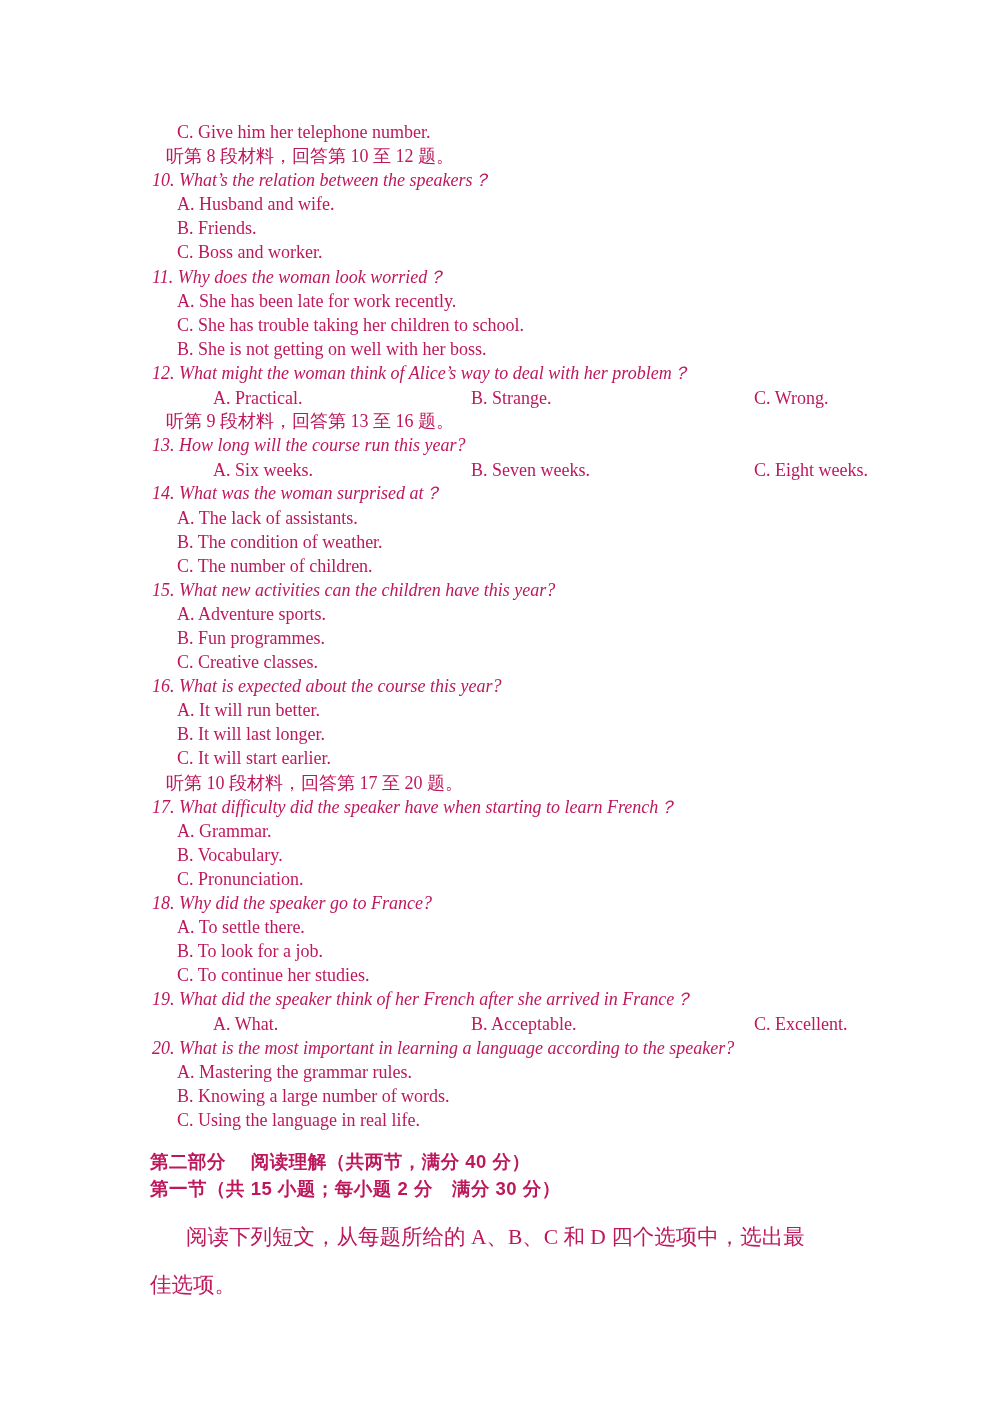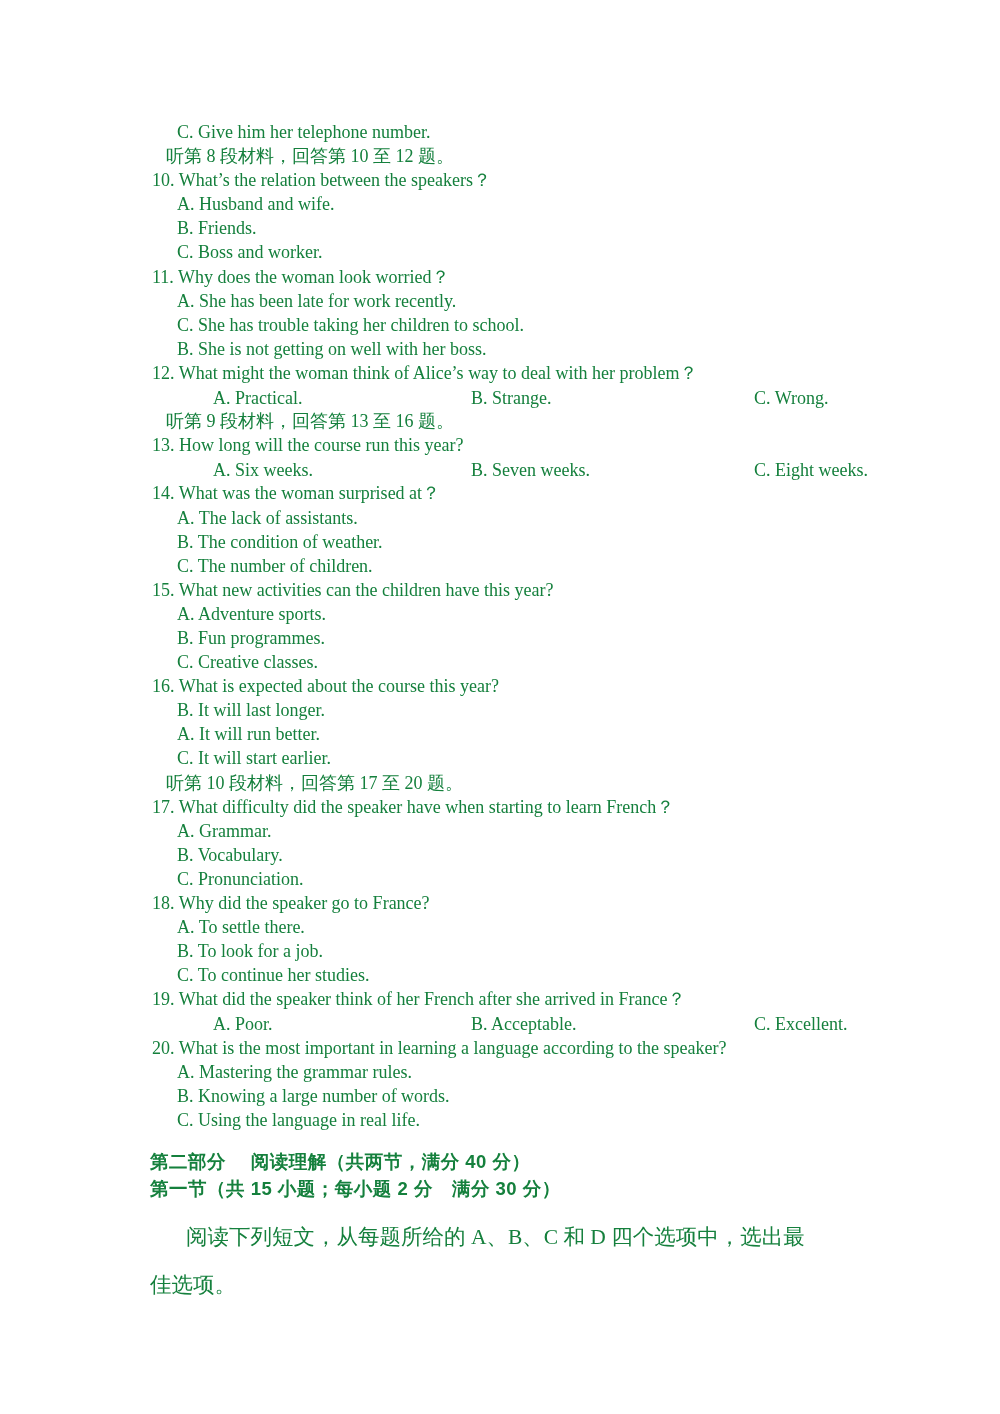--- a/index.html
+++ b/index.html
@@ -4,34 +4,34 @@
 <style>
   html, body { margin: 0; padding: 0; background: #e8e8e8; }
   .page {
     position: relative;
     width: 1000px;
     height: 1414px;
     background: #ffffff;
     margin: 0 auto;
     overflow: hidden;
     font-family: "Liberation Serif", serif;
-    color: #15803d;
+    color: #be185d;
   }
   .content {
     position: absolute;
     left: 150px;
     top: 120px;
     width: 710px;
   }
   .line {
     font-size: 18px;
     line-height: 24.1px;
     white-space: pre;
   }
-  .line.q { padding-left: 2px; }
+  .line.q { padding-left: 2px; font-style: italic; }
   .line.option { padding-left: 27px; }
   .line.cn { padding-left: 16px; }
   .line.options3 { position: relative; height: 24.1px; }
   .options3 .col { position: absolute; top: 1px; margin-left: 36px; }
   .options3 .col-a { left: 27px; }
   .options3 .col-b { left: 285px; }
   .options3 .col-c { left: 568px; }
   .line.bold {
     font-family: "Liberation Sans", sans-serif;
     font-weight: 700;
@@ -69,34 +69,34 @@
       <div class="line options3"><span class="col col-a">A. Six weeks.</span><span class="col col-b">B. Seven weeks.</span><span class="col col-c">C. Eight weeks.</span></div>
       <div class="line q">14. What was the woman surprised at？</div>
       <div class="line option">A. The lack of assistants.</div>
       <div class="line option">B. The condition of weather.</div>
       <div class="line option">C. The number of children.</div>
       <div class="line q">15. What new activities can the children have this year?</div>
       <div class="line option">A. Adventure sports.</div>
       <div class="line option">B. Fun programmes.</div>
       <div class="line option">C. Creative classes.</div>
       <div class="line q">16. What is expected about the course this year?</div>
+      <div class="line option">A. It will run better.</div>
       <div class="line option">B. It will last longer.</div>
-      <div class="line option">A. It will run better.</div>
       <div class="line option">C. It will start earlier.</div>
       <div class="line cn">听第 10 段材料，回答第 17 至 20 题。</div>
       <div class="line q">17. What difficulty did the speaker have when starting to learn French？</div>
       <div class="line option">A. Grammar.</div>
       <div class="line option">B. Vocabulary.</div>
       <div class="line option">C. Pronunciation.</div>
       <div class="line q">18. Why did the speaker go to France?</div>
       <div class="line option">A. To settle there.</div>
       <div class="line option">B. To look for a job.</div>
       <div class="line option">C. To continue her studies.</div>
       <div class="line q">19. What did the speaker think of her French after she arrived in France？</div>
-      <div class="line options3"><span class="col col-a">A. Poor.</span><span class="col col-b">B. Acceptable.</span><span class="col col-c">C. Excellent.</span></div>
+      <div class="line options3"><span class="col col-a">A. What.</span><span class="col col-b">B. Acceptable.</span><span class="col col-c">C. Excellent.</span></div>
       <div class="line q">20. What is the most important in learning a language according to the speaker?</div>
       <div class="line option">A. Mastering the grammar rules.</div>
       <div class="line option">B. Knowing a large number of words.</div>
       <div class="line option">C. Using the language in real life.</div>
       <div class="line bold first-heading">第二部分　 阅读理解（共两节，满分 40 分）</div>
       <div class="line bold">第一节（共 15 小题；每小题 2 分　满分 30 分）</div>
       <div class="line para-first">阅读下列短文，从每题所给的 A、B、C 和 D 四个选项中，选出最</div>
       <div class="line para">佳选项。</div>
     </div>
 </div>

